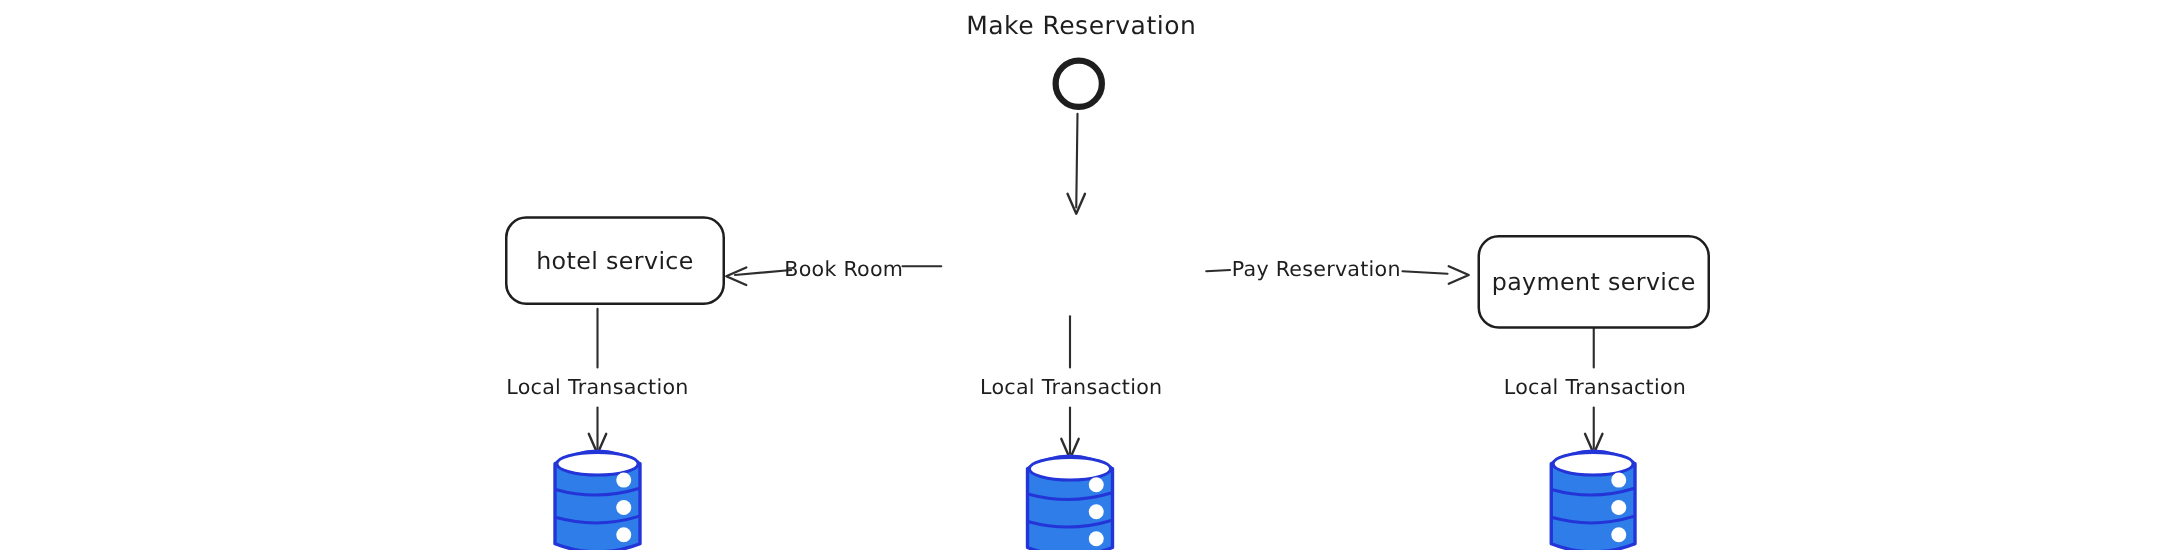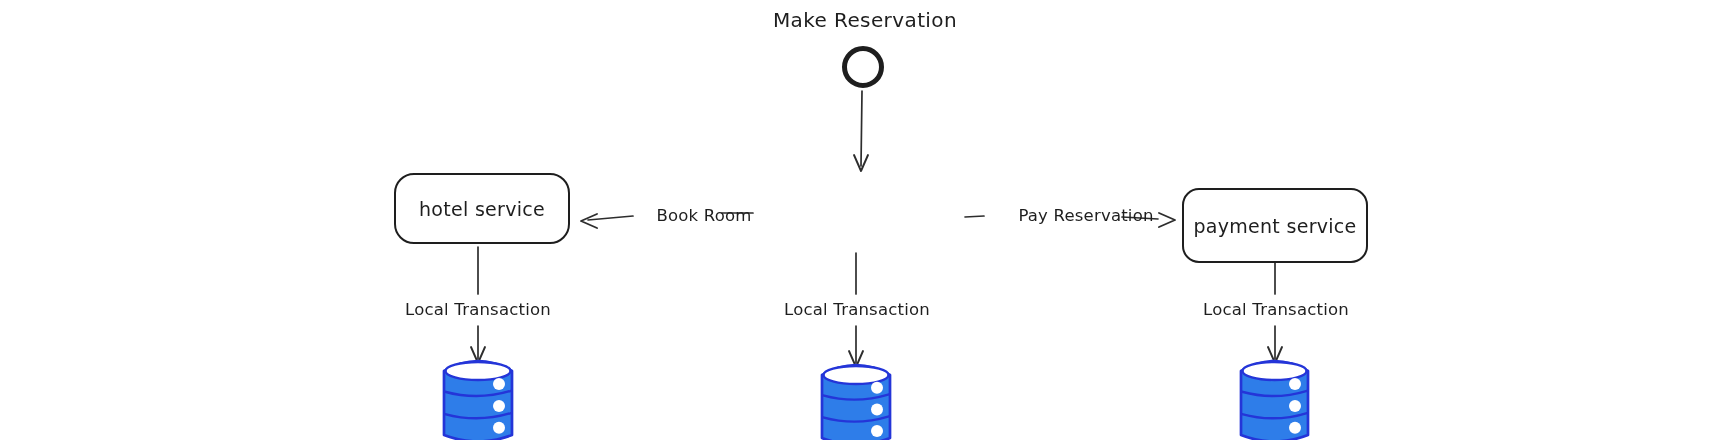--- a/index.html
+++ b/index.html
@@ -98,32 +98,32 @@
         <path d="M 1242 391.78 Q 1274.5 400.78 1307 390.78" fill="none" stroke="#2435d8" stroke-width="2.4" stroke-linecap="round"></path>
         <path d="M 1242 414.055 Q 1274.5 423.055 1307 413.055" fill="none" stroke="#2435d8" stroke-width="2.4" stroke-linecap="round"></path>
         <circle cx="1295" cy="384.085" r="6" fill="#ffffff"></circle>
         <circle cx="1295" cy="405.955" r="6" fill="#ffffff"></circle>
         <circle cx="1295" cy="427.825" r="6" fill="#ffffff"></circle>
       </g>
   </svg>
 
   <div class="lbl title-lbl" style="left:865px;top:8px;">Make Reservation</div>
 
-  <div class="node" style="left:394px;top:173px;width:176px;height:71px;border-radius:20px;">
+  <div class="node" style="left:404px;top:173px;width:176px;height:71px;">
     <span class="node-label">hotel service</span>
   </div>
 
 
   <div class="node" style="left:1182px;top:188px;width:186px;height:75px;">
     <span class="node-label">payment service</span>
   </div>
 
-  <div class="lbl edge-lbl" style="left:704px;top:206px;text-align:right;">Book Room</div>
+  <div class="lbl edge-lbl" style="left:675px;top:206px;text-align:right;">Book Room</div>
 
-  <div class="lbl edge-lbl" style="left:1086px;top:206px;">Pay Reservation</div>
+  <div class="lbl edge-lbl" style="left:1053px;top:206px;">Pay Reservation</div>
 
   <div class="lbl edge-lbl" style="left:478px;top:300px;">Local Transaction</div>
 
   <div class="lbl edge-lbl" style="left:857px;top:300px;">Local Transaction</div>
 
   <div class="lbl edge-lbl" style="left:1276px;top:300px;">Local Transaction</div>
 
 </div>
 
 </body></html>

